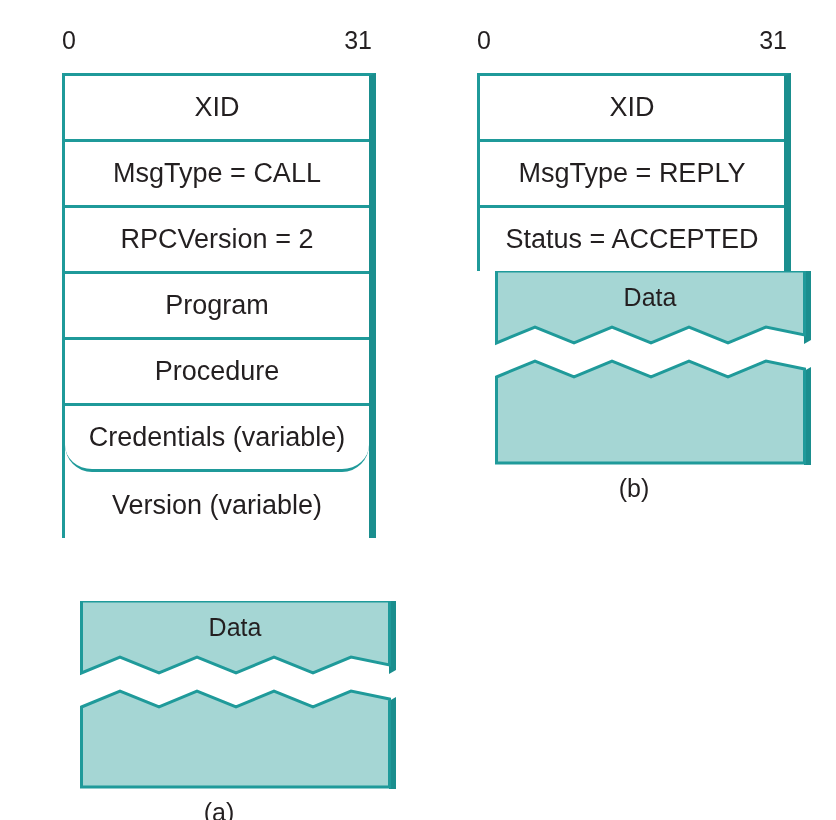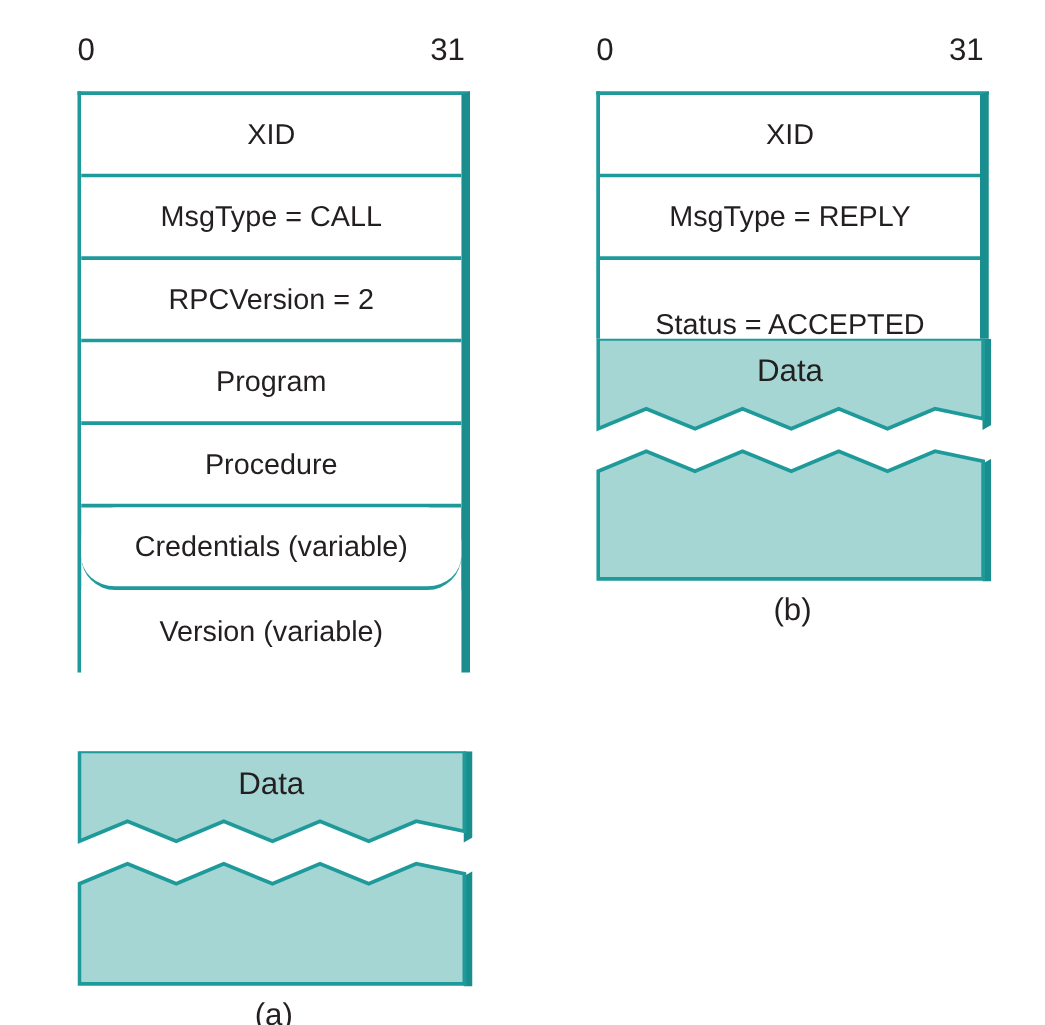--- a/index.html
+++ b/index.html
@@ -39,33 +39,33 @@
     border-right: 7px solid #1a8e8e;
     background: #ffffff;
   }
 
   .field-row {
     box-sizing: border-box;
     border-bottom: 3px solid #1f9a9a;
     display: flex;
     align-items: center;
     justify-content: center;
-    font-size: 23px;
+    font-size: 27px;
     line-height: 1;
     background: #ffffff;
     position: relative;
   }
   .field-row.no-bottom {
     border-bottom: none;
   }
 
   
   .torn-wrap {
     position: absolute;
-    left: 0;
+    left: 18px;
     width: 100%;
   }
   .torn-wrap svg {
     display: block;
     width: 100%;
     height: 100%;
   }
 
   
   .caption {
@@ -137,21 +137,21 @@
     <span>31</span>
   </div>
 
   <div class="field-stack" style="left:0px; top:45px; width:314px;">
     <div class="field-row" style="height:66px;">
       <span>XID</span>
     </div>
     <div class="field-row" style="height:66px;">
       <span>MsgType = REPLY</span>
     </div>
-    <div class="field-row no-bottom" style="height:63px;align-items:flex-end;">
+    <div class="field-row no-bottom" style="height:63px;">
       <span>Status = ACCEPTED</span>
     </div>
   </div>
 
   <div class="torn-wrap" style="top:243px; height:196px;">
     <svg viewBox="0 0 316 196" preserveAspectRatio="none" aria-hidden="true">
       <path d="M309,0 L316,0 L316,69 L309,73 Z" fill="#1a8e8e"></path>
       <path d="M1.5,0 L309.5,0 L309.5,64
                L271,56 L233,72 L194,56 L156,72 L117,56 L79,72 L40,56 L1.5,72 Z" fill="#a5d6d4" stroke="#1f9a9a" stroke-width="3" stroke-linejoin="miter"></path>
       <path d="M309,100 L316,96 L316,194 L309,194 Z" fill="#1a8e8e"></path>

